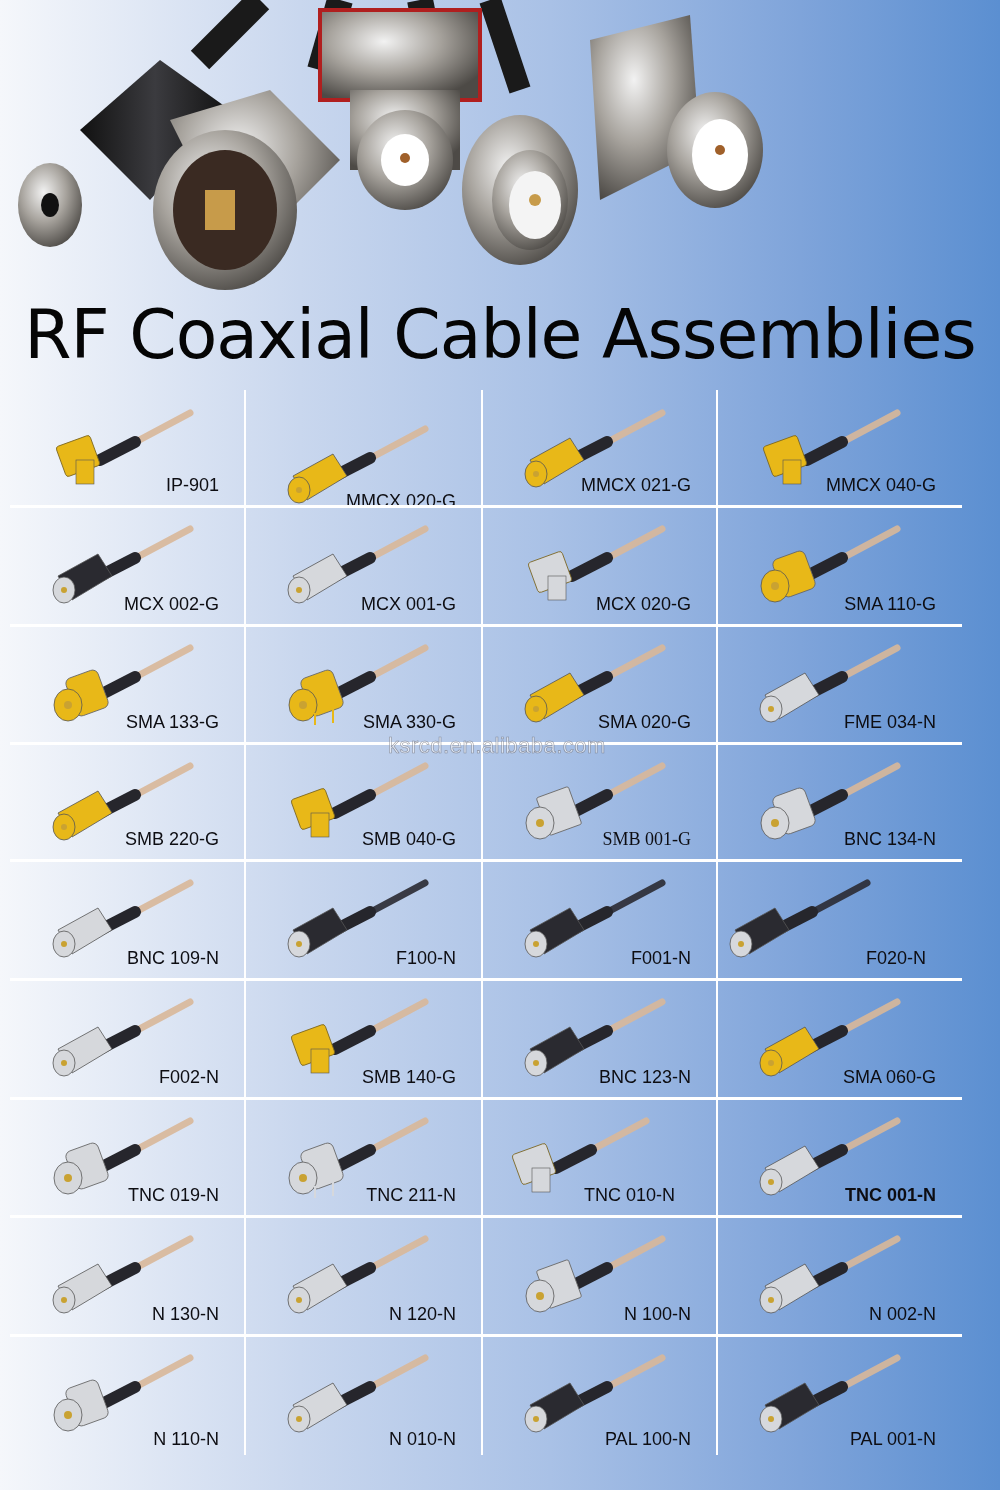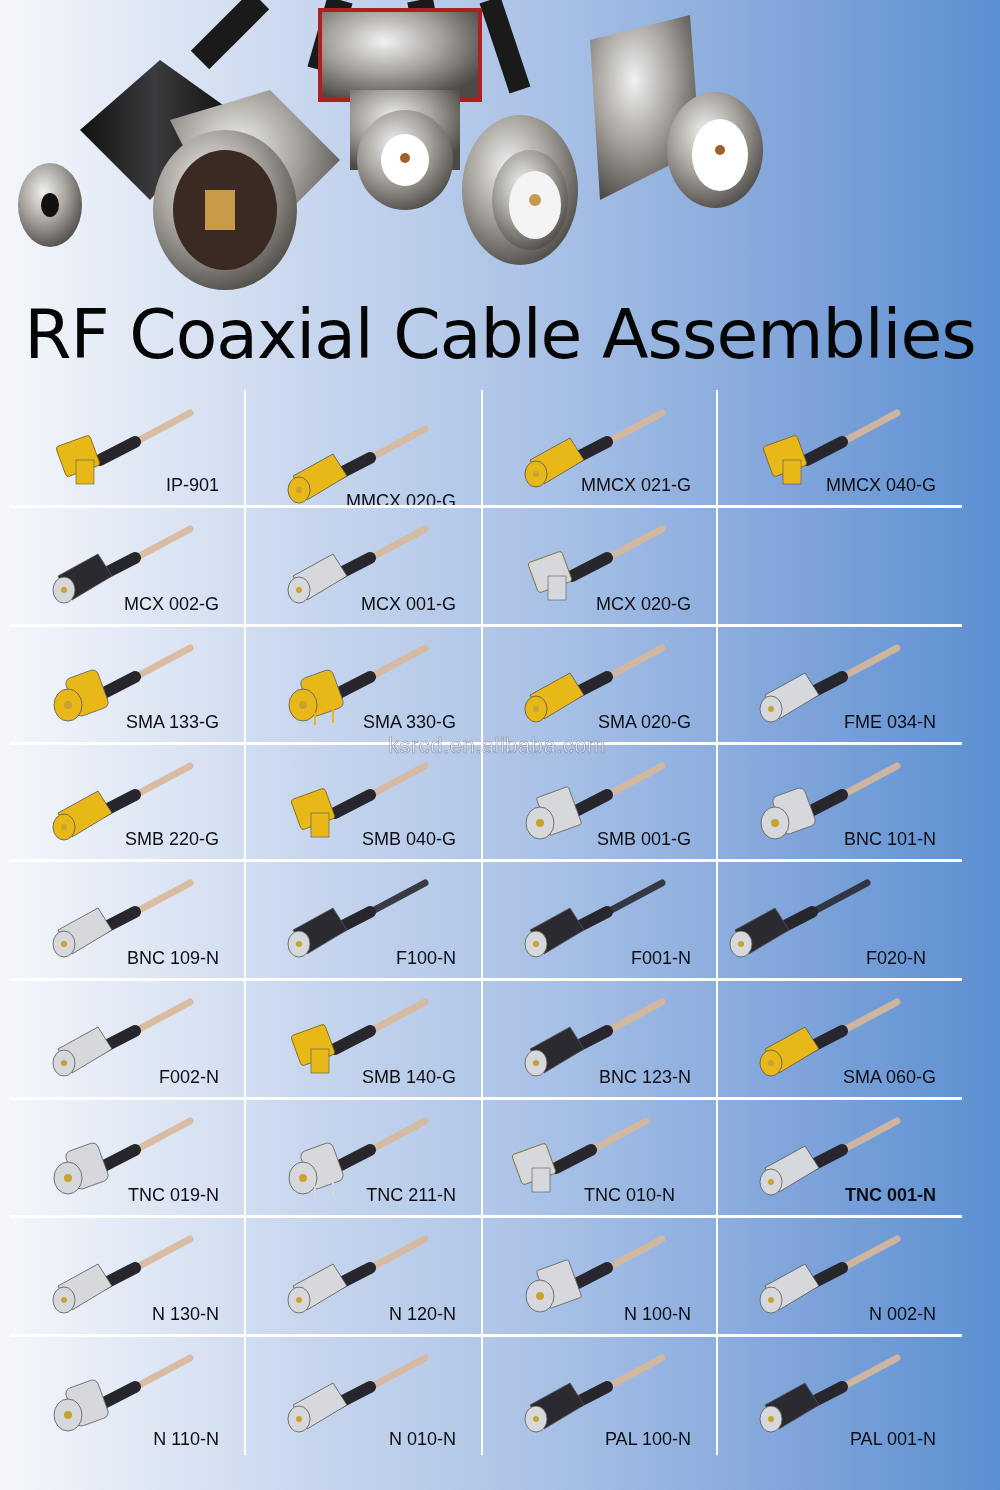--- a/index.html
+++ b/index.html
@@ -152,40 +152,52 @@
       <div style="position: absolute; left: 30px; top: 8px;">
         <svg width="160" height="100" viewBox="0 0 160 100">
           <line x1="75" y1="55" x2="150" y2="15" stroke="#d9b89a" stroke-width="7" stroke-linecap="round" opacity="0.9"></line>
           <line x1="60" y1="62" x2="95" y2="44" stroke="#26262c" stroke-width="12" stroke-linecap="round"></line>
           <rect x="20" y="42" width="36" height="32" rx="3" fill="#d6d8dc" stroke="#7a6420" stroke-width="0.8" transform="rotate(-20 38 58)"></rect>
           <rect x="36" y="62" width="18" height="24" fill="#d6d8dc" stroke="#555" stroke-width="0.6"></rect>
         </svg>
       </div>
       <div class="label">MCX 020-G</div>
     </div>
-    <div class="cell" style="left: 0px; top: 235px; width: 235px; height: 118px;">
+    <div class="cell" style="left: 707px; top: 116px; width: 245px; height: 119px;">
       <div style="position: absolute; left: 30px; top: 8px;">
         <svg width="160" height="100" viewBox="0 0 160 100">
           <line x1="75" y1="55" x2="150" y2="15" stroke="#d9b89a" stroke-width="7" stroke-linecap="round" opacity="0.9"></line>
           <line x1="60" y1="62" x2="95" y2="44" stroke="#26262c" stroke-width="12" stroke-linecap="round"></line>
           <rect x="30" y="40" width="34" height="40" rx="6" fill="#e8b818" stroke="#666" stroke-width="0.8" transform="rotate(-20 47 60)"></rect>
           <ellipse cx="28" cy="72" rx="14" ry="16" fill="#e8b818" stroke="#555" stroke-width="0.8"></ellipse>
           <circle cx="28" cy="72" r="4" fill="#c9a232"></circle>
         </svg>
       </div>
-      <div class="label">SMA 133-G</div>
-    </div>
-    <div class="cell" style="left: 235px; top: 235px; width: 237px; height: 118px;">
+      <div class="label">SMA 110-G</div>
+    </div>
+    <div class="cell" style="left: 0px; top: 235px; width: 235px; height: 118px;">
       <div style="position: absolute; left: 30px; top: 8px;">
         <svg width="160" height="100" viewBox="0 0 160 100">
           <line x1="75" y1="55" x2="150" y2="15" stroke="#d9b89a" stroke-width="7" stroke-linecap="round" opacity="0.9"></line>
           <line x1="60" y1="62" x2="95" y2="44" stroke="#26262c" stroke-width="12" stroke-linecap="round"></line>
           <rect x="30" y="40" width="34" height="40" rx="6" fill="#e8b818" stroke="#666" stroke-width="0.8" transform="rotate(-20 47 60)"></rect>
           <ellipse cx="28" cy="72" rx="14" ry="16" fill="#e8b818" stroke="#555" stroke-width="0.8"></ellipse>
           <circle cx="28" cy="72" r="4" fill="#c9a232"></circle>
+        </svg>
+      </div>
+      <div class="label">SMA 133-G</div>
+    </div>
+    <div class="cell" style="left: 235px; top: 235px; width: 237px; height: 118px;">
+      <div style="position: absolute; left: 30px; top: 8px;">
+        <svg width="160" height="100" viewBox="0 0 160 100">
+          <line x1="75" y1="55" x2="150" y2="15" stroke="#d9b89a" stroke-width="7" stroke-linecap="round" opacity="0.9"></line>
+          <line x1="60" y1="62" x2="95" y2="44" stroke="#26262c" stroke-width="12" stroke-linecap="round"></line>
+          <rect x="30" y="40" width="34" height="40" rx="6" fill="#e8b818" stroke="#666" stroke-width="0.8" transform="rotate(-20 47 60)"></rect>
+          <ellipse cx="28" cy="72" rx="14" ry="16" fill="#e8b818" stroke="#555" stroke-width="0.8"></ellipse>
+          <circle cx="28" cy="72" r="4" fill="#c9a232"></circle>
           <line x1="40" y1="80" x2="40" y2="92" stroke="#e8b818" stroke-width="2"></line>
           <line x1="58" y1="76" x2="58" y2="90" stroke="#e8b818" stroke-width="2"></line>
         </svg>
       </div>
       <div class="label">SMA 330-G</div>
     </div>
     <div class="cell" style="left: 472px; top: 235px; width: 235px; height: 118px;">
       <div style="position: absolute; left: 30px; top: 8px;">
         <svg width="160" height="100" viewBox="0 0 160 100">
           <line x1="75" y1="55" x2="150" y2="15" stroke="#d9b89a" stroke-width="7" stroke-linecap="round" opacity="0.9"></line>
@@ -225,21 +237,21 @@
       <div style="position: absolute; left: 30px; top: 8px;">
         <svg width="160" height="100" viewBox="0 0 160 100">
           <line x1="75" y1="55" x2="150" y2="15" stroke="#d9b89a" stroke-width="7" stroke-linecap="round" opacity="0.9"></line>
           <line x1="60" y1="62" x2="95" y2="44" stroke="#26262c" stroke-width="12" stroke-linecap="round"></line>
           <rect x="20" y="42" width="36" height="32" rx="3" fill="#e8b818" stroke="#7a6420" stroke-width="0.8" transform="rotate(-20 38 58)"></rect>
           <rect x="36" y="62" width="18" height="24" fill="#e8b818" stroke="#555" stroke-width="0.6"></rect>
         </svg>
       </div>
       <div class="label">SMB 040-G</div>
     </div>
-    <div class="cell" style="left: 472px; top: 353px; width: 235px; height: 117px;">
+    <div class="cell" style="left: 472px; top: 353px; width: 235px; height: 117px; font-family: Liberation Serif, serif;">
       <div style="position: absolute; left: 30px; top: 8px;">
         <svg width="160" height="100" viewBox="0 0 160 100">
           <line x1="75" y1="55" x2="150" y2="15" stroke="#d9b89a" stroke-width="7" stroke-linecap="round" opacity="0.9"></line>
           <line x1="60" y1="62" x2="95" y2="44" stroke="#26262c" stroke-width="12" stroke-linecap="round"></line>
           <rect x="30" y="40" width="34" height="40" rx="2" fill="#d6d8dc" stroke="#666" stroke-width="0.8" transform="rotate(-20 47 60)"></rect>
           <ellipse cx="28" cy="72" rx="14" ry="16" fill="#d6d8dc" stroke="#555" stroke-width="0.8"></ellipse>
           <circle cx="28" cy="72" r="4" fill="#c9a232"></circle>
         </svg>
       </div>
       <div class="label">SMB 001-G</div>
@@ -247,21 +259,21 @@
     <div class="cell" style="left: 707px; top: 353px; width: 245px; height: 117px;">
       <div style="position: absolute; left: 30px; top: 8px;">
         <svg width="160" height="100" viewBox="0 0 160 100">
           <line x1="75" y1="55" x2="150" y2="15" stroke="#d9b89a" stroke-width="7" stroke-linecap="round" opacity="0.9"></line>
           <line x1="60" y1="62" x2="95" y2="44" stroke="#26262c" stroke-width="12" stroke-linecap="round"></line>
           <rect x="30" y="40" width="34" height="40" rx="6" fill="#d6d8dc" stroke="#666" stroke-width="0.8" transform="rotate(-20 47 60)"></rect>
           <ellipse cx="28" cy="72" rx="14" ry="16" fill="#d6d8dc" stroke="#555" stroke-width="0.8"></ellipse>
           <circle cx="28" cy="72" r="4" fill="#c9a232"></circle>
         </svg>
       </div>
-      <div class="label">BNC 101-N</div>
+      <div class="label">BNC 134-N</div>
     </div>
     <div class="cell" style="left: 0px; top: 470px; width: 235px; height: 119px;">
       <div style="position: absolute; left: 30px; top: 8px;">
         <svg width="160" height="100" viewBox="0 0 160 100">
           <line x1="75" y1="55" x2="150" y2="15" stroke="#d9b89a" stroke-width="7" stroke-linecap="round" opacity="0.9"></line>
           <line x1="60" y1="62" x2="95" y2="44" stroke="#26262c" stroke-width="12" stroke-linecap="round"></line>
           <path d="M18 62 L58 40 L72 62 L32 86 Z" fill="#d6d8dc" stroke="#555" stroke-width="0.8"></path>
           <ellipse cx="24" cy="76" rx="11" ry="13" fill="#d6d8dc" stroke="#555" stroke-width="0.8"></ellipse>
           <circle cx="24" cy="76" r="3" fill="#c9a232"></circle>
         </svg>

